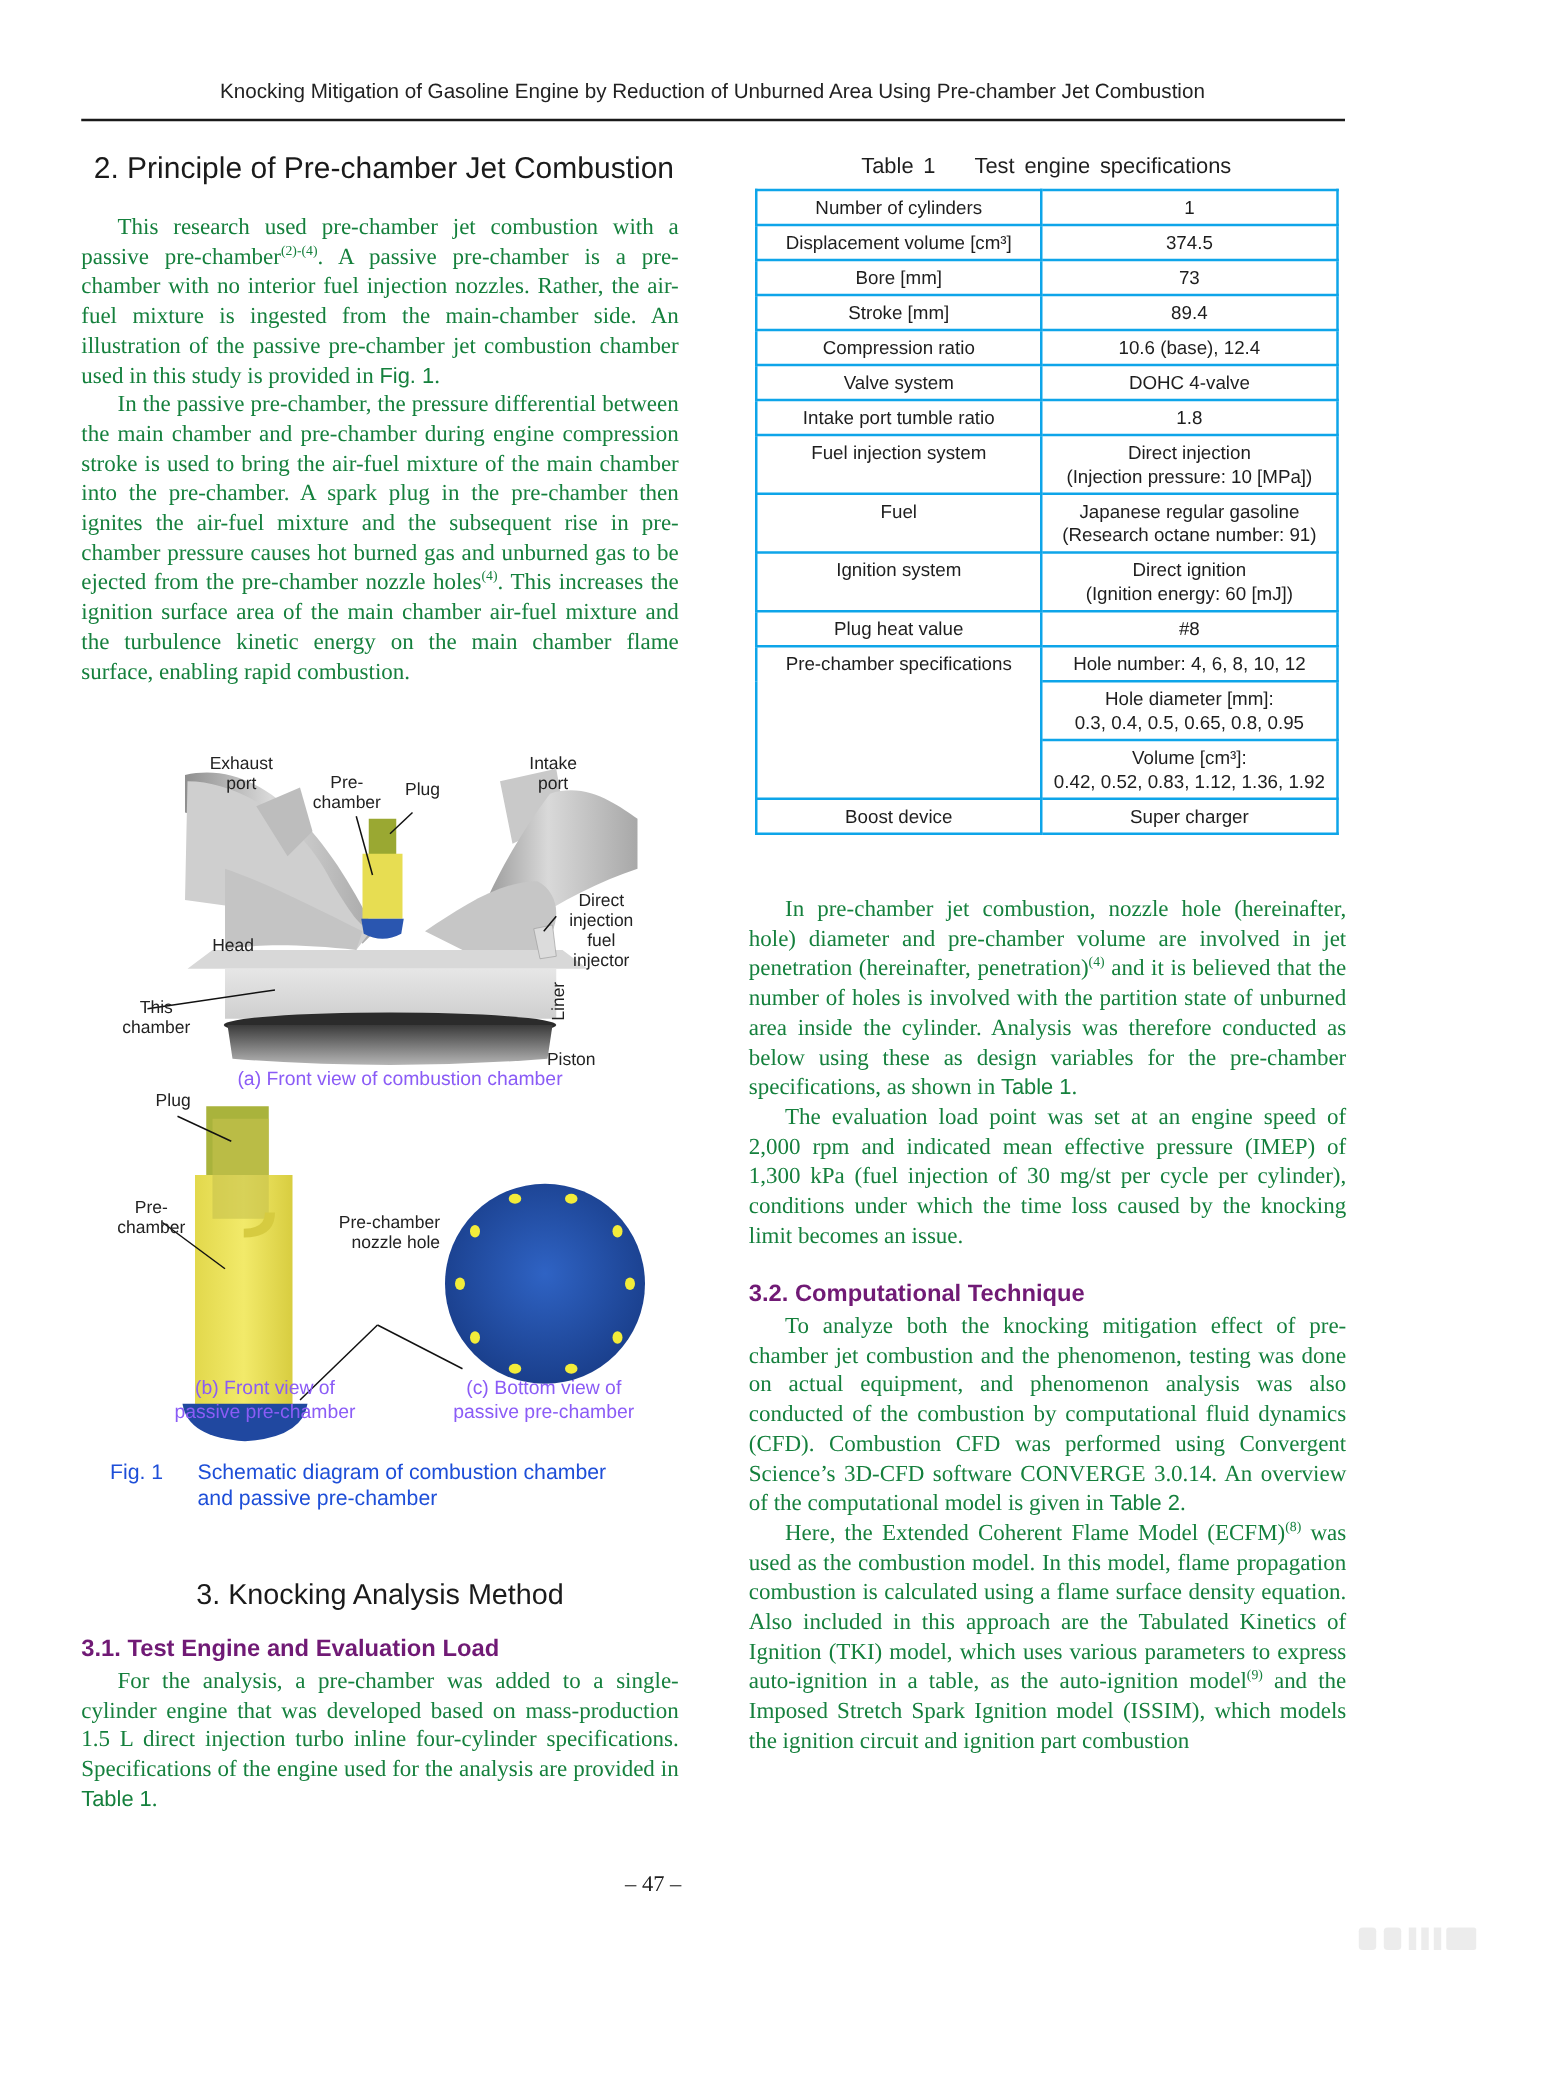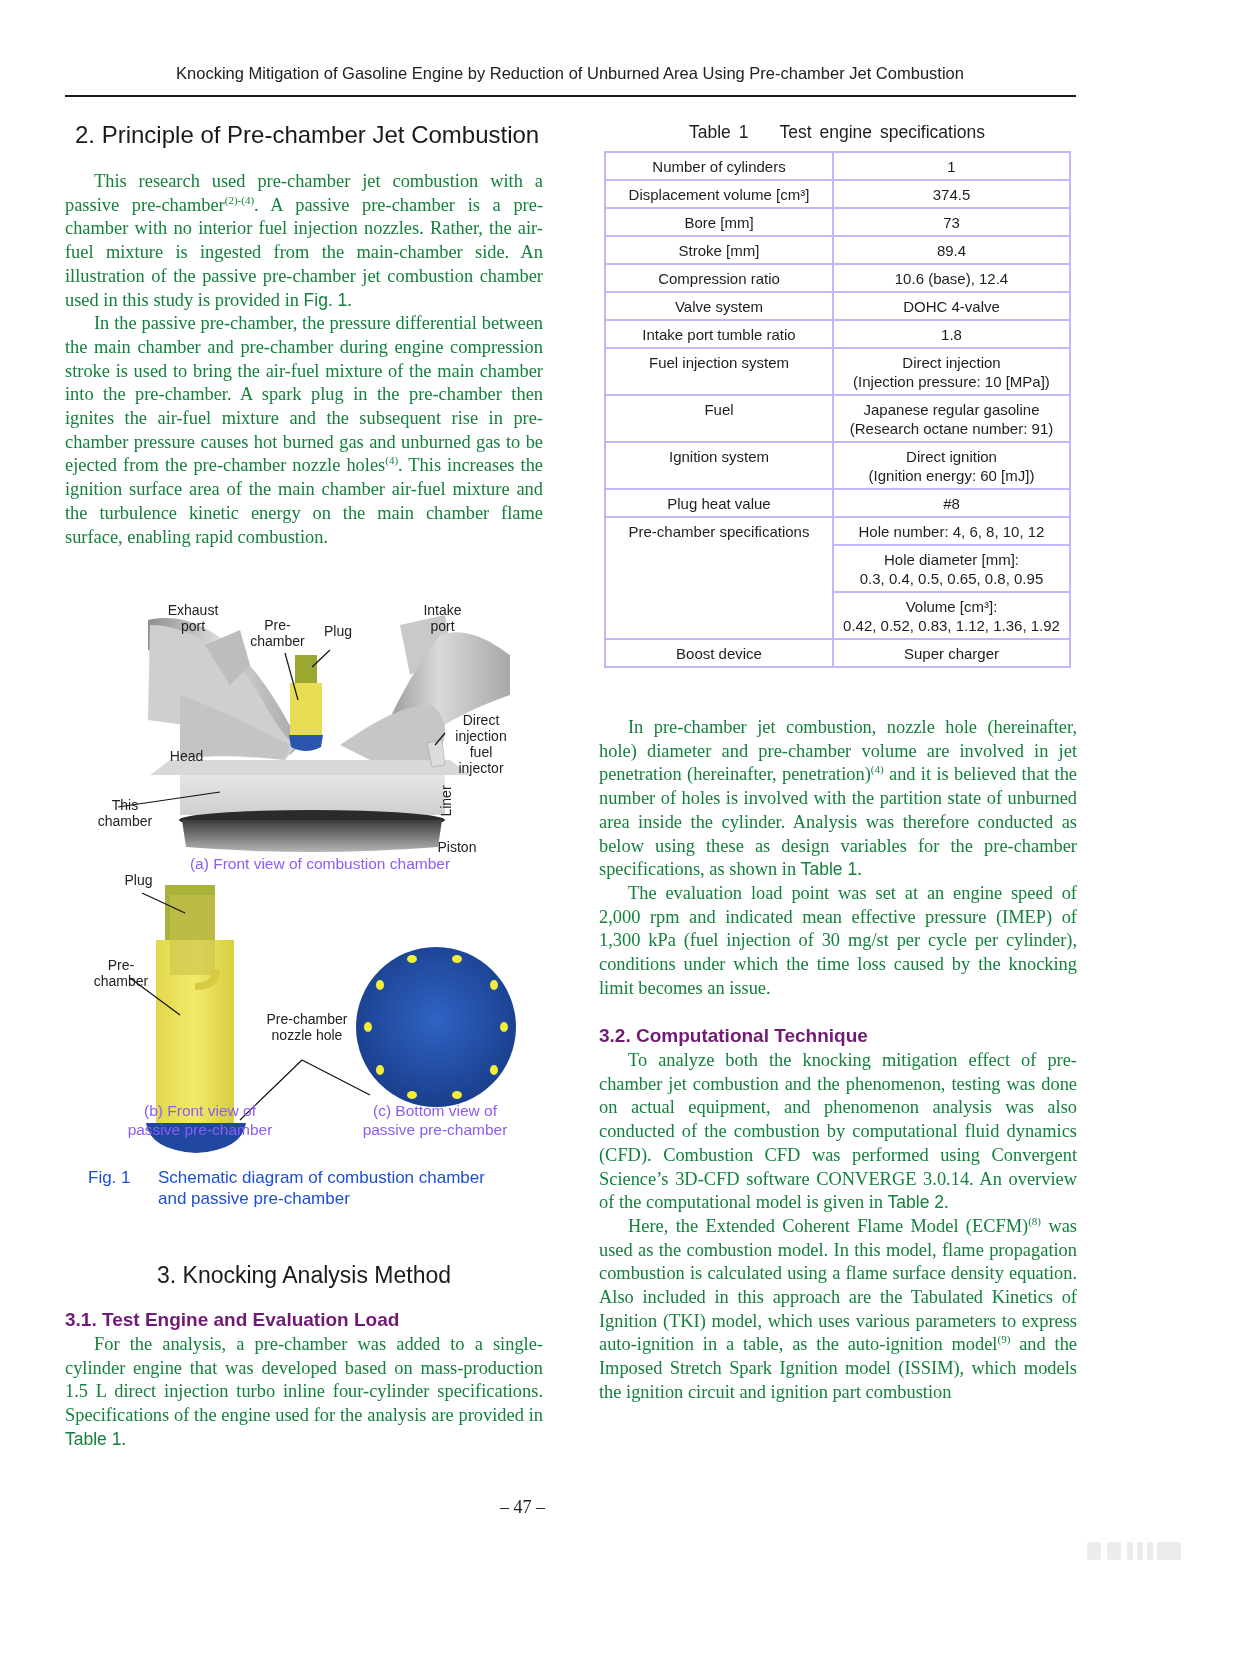--- a/index.html
+++ b/index.html
@@ -16,21 +16,21 @@
   .section-title { font-size:24px; font-weight:normal; margin:0; color:#1a1a1a; }
   .subsection-title { font-size:19px; margin:0; color:#701a75; }
   .body-text { font-size:18.4px; line-height:23.7px; text-align:justify; margin:0; color:#15803d; }
   .body-text p { margin:0; text-indent:29px; }
   .ref { font-size:11px; vertical-align:super; line-height:0; }
   .xref { font-family: "Liberation Sans", sans-serif; font-size:17.5px; }
 
   
   #table1-caption { position:absolute; left:604px; top:122px; width:466px; text-align:center; font-size:17.5px; word-spacing:3px; }
   #table1 { position:absolute; left:604px; top:151px; width:467px; border-collapse:collapse; font-size:15px; }
-  #table1 td { border:2px solid #c4b5fd; text-align:center; vertical-align:top; padding:4px 2px 3px 2px; line-height:19px; color:#1e1e1e; }
+  #table1 td { border:2px solid #0ea5e9; text-align:center; vertical-align:top; padding:4px 2px 3px 2px; line-height:19px; color:#1e1e1e; }
   #table1 td.c1 { width:222px; }
 
   
   #figure1 { position:absolute; left:90px; top:595px; width:440px; height:620px; }
   .fig-label { position:absolute; font-size:14px; color:#222; text-align:center; line-height:16px; }
   .fig-sub { position:absolute; font-size:15.5px; color:#8b5cf6; text-align:center; line-height:19px; }
   #fig-caption { position:absolute; left:88px; top:1167px; width:450px; font-size:17px; line-height:21px; color:#1d4ed8; }
   #fig-caption .num { display:inline-block; width:70px; }
   #fig-caption .line2 { padding-left:70px; }
 
@@ -144,22 +144,22 @@
   <div class="fig-label" style="left:228px;top:28px;width:40px;">Plug</div>
   <div class="fig-label" style="left:325px;top:7px;width:55px;">Intake port</div>
   <div class="fig-label" style="left:360px;top:117px;width:62px;">Direct injection fuel injector</div>
   <div class="fig-label" style="left:74px;top:153px;width:45px;">Head</div>
   <div class="fig-label" style="left:0px;top:202px;width:70px;">This chamber</div>
   <div class="fig-label" style="left:336px;top:198px;width:40px;transform:rotate(-90deg);">Liner</div>
   <div class="fig-label" style="left:342px;top:244px;width:50px;text-align:center;">Piston</div>
   <div class="fig-sub" style="left:60px;top:259px;width:340px;">(a) Front view of combustion chamber</div>
   <div class="fig-label" style="left:26px;top:277px;width:45px;">Plug</div>
   <div class="fig-label" style="left:0px;top:362px;width:62px;">Pre-chamber</div>
-  <div class="fig-label" style="left:172px;top:416px;width:90px;text-align:center;">Pre-chamber nozzle hole</div>
-  <div class="fig-sub" style="left:20px;top:506px;width:180px;">
+  <div class="fig-label" style="left:172px;top:374px;width:90px;text-align:right;">Pre-chamber nozzle hole</div>
+  <div class="fig-sub" style="left:32px;top:506px;width:180px;">
     <div>(b) Front view of</div>
     <div>passive pre-chamber</div>
   </div>
   <div class="fig-sub" style="left:255px;top:506px;width:180px;">
     <div>(c) Bottom view of</div>
     <div>passive pre-chamber</div>
   </div>
 </div>
 
 <div id="fig-caption" class="sans">

